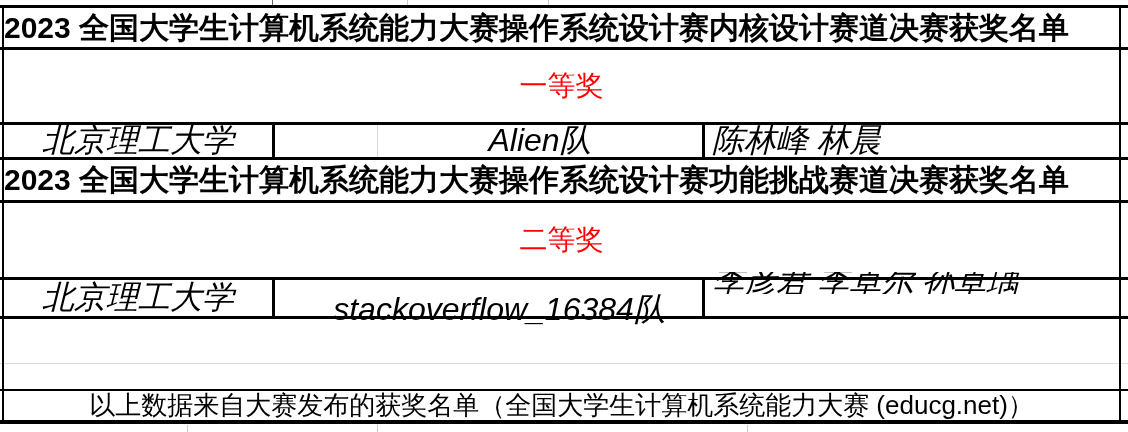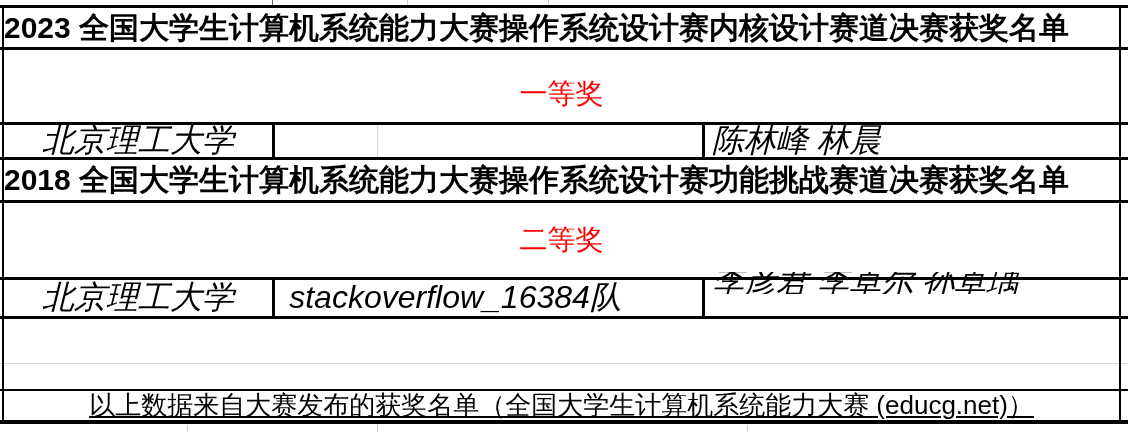--- a/index.html
+++ b/index.html
@@ -31,21 +31,21 @@
   }
   .cell{
     position:absolute;
     font-size:32px;white-space:nowrap;overflow:hidden;
     display:flex;align-items:center;font-style:italic;
   }
   .cell.center{justify-content:center;}
   .cell.left{justify-content:flex-start;padding-left:7px;}
   .row-note{
     position:absolute;left:4px;width:1115px;
-    font-size:26px;text-align:center;white-space:nowrap;text-decoration:underline;
+    font-size:26px;text-align:center;white-space:nowrap;
   }
 </style>
 </head>
 <body>
 
 <div class="sheet">
 
   <div class="stub" style="left:272px;top:0;height:5px;background:#666;"></div>
   <div class="stub" style="left:407px;top:0;height:5px;"></div>
   <div class="stub" style="left:548px;top:0;height:5px;"></div>
@@ -59,38 +59,39 @@
   <div class="hb" style="top:316px;height:3px;"></div>
   <div class="gridline" style="left:0;top:363px;width:1128px;height:1px;"></div>
   <div class="hb" style="top:389px;height:2px;"></div>
   <div class="hb" style="top:420px;height:4px;"></div>
 
   <div class="vb" style="left:2px;top:5px;width:2px;height:419px;"></div>
   <div class="vb" style="left:1119px;top:5px;width:2px;height:419px;"></div>
 
   <div class="row-header" style="top:8px;height:39px;line-height:39px;">2023 全国大学生计算机系统能力大赛操作系统设计赛内核设计赛道决赛获奖名单</div>
 
-  <div class="row-award" style="top:50px;height:72px;padding-top:8px;color:#ff0000;">一等奖</div>
+  <div class="row-award" style="top:50px;height:72px;color:#ff0000;">一等奖</div>
 
   <div class="vb" style="left:272px;top:122px;width:3px;height:38px;"></div>
   <div class="vb" style="left:702px;top:122px;width:3px;height:38px;"></div>
   <div class="gridline" style="left:377px;top:125px;width:1px;height:32px;"></div>
 
   <div class="cell center" style="left:4px;top:125px;width:268px;height:32px;">北京理工大学</div>
+  <div class="cell center" style="left:378px;top:125px;width:324px;height:32px;">Alien队</div>
   <div class="cell left" style="left:705px;top:125px;width:414px;height:32px;text-align:right;">陈林峰 林晨</div>
 
-  <div class="row-header" style="top:160px;height:40px;line-height:40px;">2018 全国大学生计算机系统能力大赛操作系统设计赛功能挑战赛道决赛获奖名单</div>
+  <div class="row-header" style="top:160px;height:40px;line-height:40px;">2023 全国大学生计算机系统能力大赛操作系统设计赛功能挑战赛道决赛获奖名单</div>
 
   <div class="row-award" style="top:203px;height:74px;padding-top:0;color:#ff0000;">二等奖</div>
 
   <div class="vb" style="left:272px;top:277px;width:3px;height:42px;"></div>
   <div class="vb" style="left:702px;top:277px;width:3px;height:42px;"></div>
 
   <div class="cell center" style="left:4px;top:280px;width:268px;height:36px;">北京理工大学</div>
-  <div class="cell center" style="left:275px;top:280px;width:361px;height:36px;">stackoverflow_16384队</div>
+  <div class="cell center" style="left:275px;top:292px;width:361px;height:36px;padding-left:44px;">stackoverflow_16384队</div>
   <div class="cell left" style="left:705px;top:272px;width:414px;height:22px;">李彦君 李卓尔 孙卓瑀</div>
 
   <div class="row-note" style="top:391px;height:29px;line-height:29px;">以上数据来自大赛发布的获奖名单（全国大学生计算机系统能力大赛 (educg.net)）</div>
 
   <div class="stub" style="left:187px;top:425px;height:7px;"></div>
   <div class="stub" style="left:377px;top:425px;height:7px;"></div>
   <div class="stub" style="left:747px;top:425px;height:7px;"></div>
 
 </div>
 

